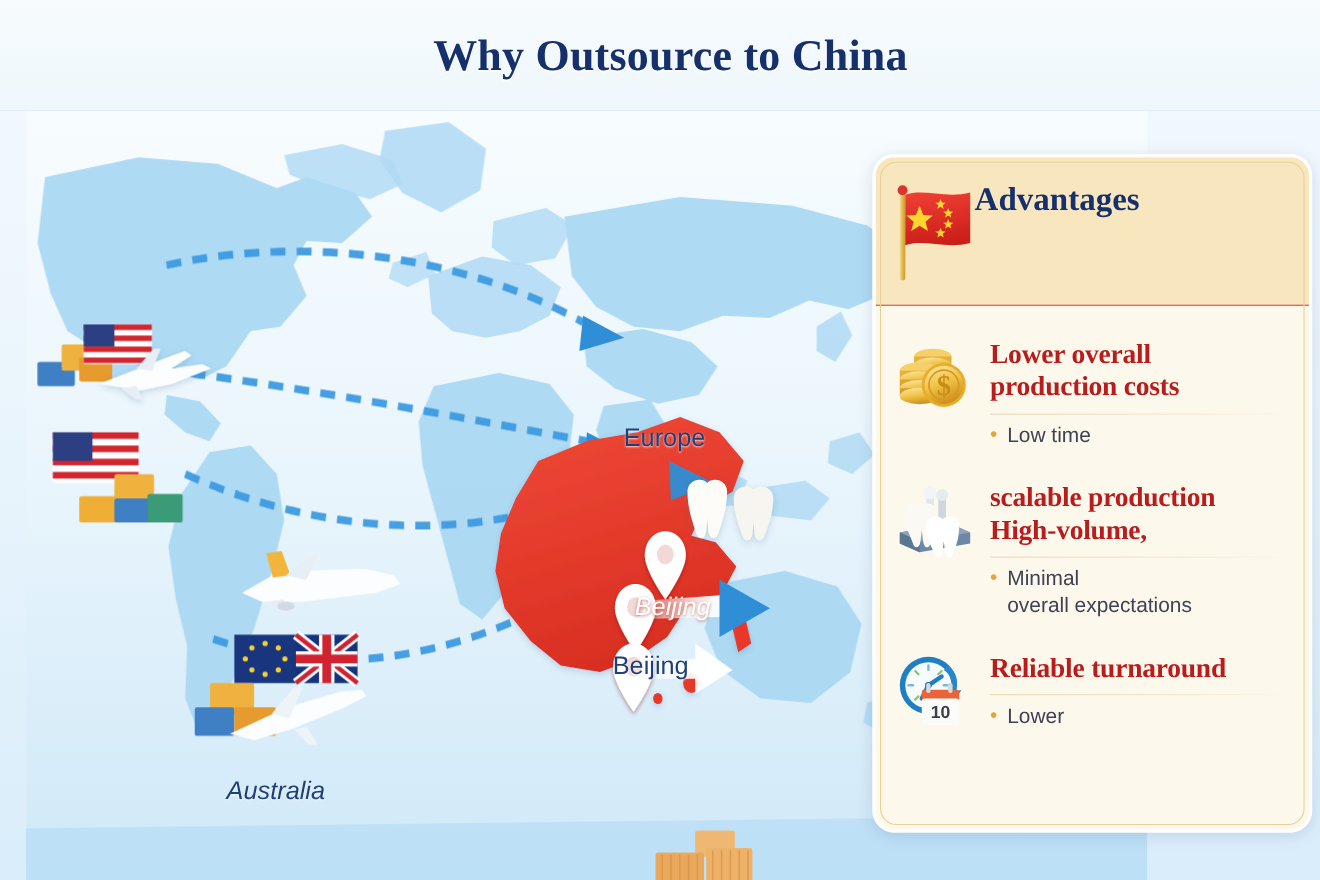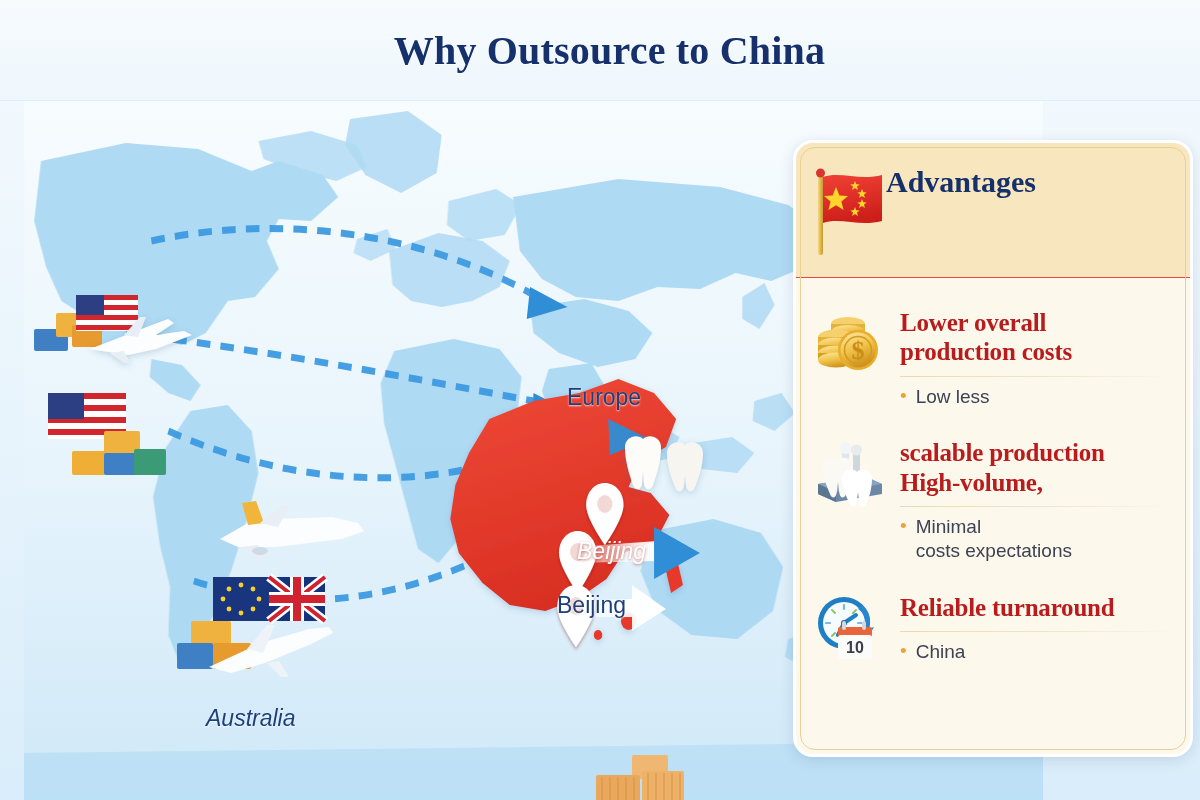--- a/index.html
+++ b/index.html
@@ -443,21 +443,21 @@
           </svg>
         </div>
         <div class="adv-body">
           <div class="adv-headline">
             <div>Lower overall</div>
             <div>production costs</div>
           </div>
           <div class="adv-divider"></div>
           <div class="adv-sub">
             <span class="adv-bullet">•</span>
-            <span>Low less</span>
+            <span>Low time</span>
           </div>
         </div>
       </div>
 
       <div class="advantage-item">
         <div class="adv-icon">
           <svg width="74" height="74" viewBox="0 0 74 74">
             <defs>
               <linearGradient id="blockG" x1="0" y1="0" x2="0.3" y2="1">
                 <stop offset="0%" stop-color="#8aa6c2"></stop>
@@ -488,21 +488,21 @@
         <div class="adv-body">
           <div class="adv-headline">
             <div>scalable production</div>
             <div>High-volume,</div>
           </div>
           <div class="adv-divider"></div>
           <div class="adv-sub">
             <span class="adv-bullet">•</span>
             <span>
               <span>Minimal</span><br>
-              <span>costs expectations</span>
+              <span>overall expectations</span>
             </span>
           </div>
         </div>
       </div>
 
       <div class="advantage-item">
         <div class="adv-icon">
           <svg width="74" height="74" viewBox="0 0 74 74">
             <g>
               <circle cx="32" cy="34" r="26" fill="#1f7fc4"></circle>
@@ -536,20 +536,20 @@
             </g>
           </svg>
         </div>
         <div class="adv-body">
           <div class="adv-headline">
             <div>Reliable turnaround</div>
           </div>
           <div class="adv-divider"></div>
           <div class="adv-sub">
             <span class="adv-bullet">•</span>
-            <span>China</span>
+            <span>Lower</span>
           </div>
         </div>
       </div>
 
     </div>
   </div>
 </div>
 
 </body></html>

